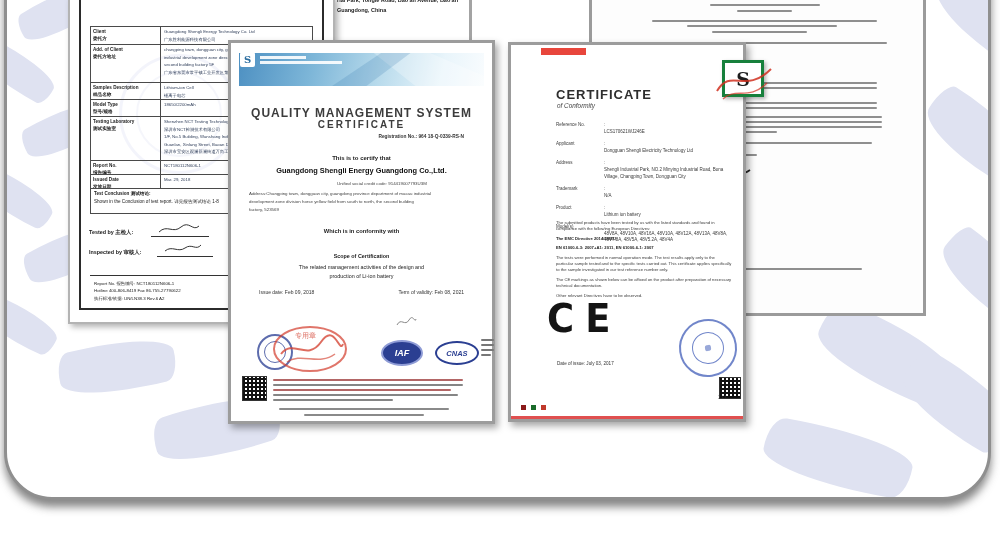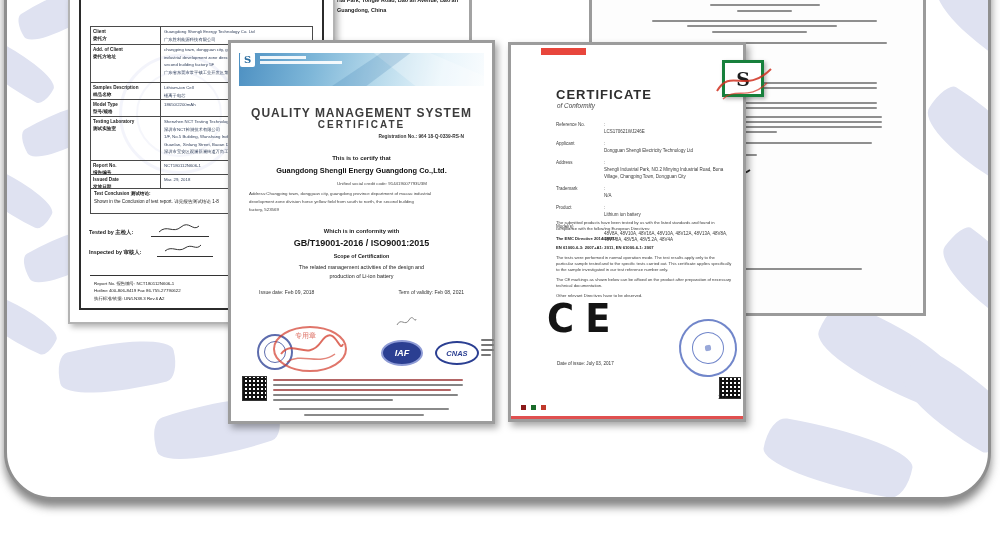--- a/index.html
+++ b/index.html
@@ -306,21 +306,20 @@
     <div class="qreg">Registration No.: 964 18-Q-0339-RS-N</div>
     <div class="qcertify">This is to certify that</div>
     <div class="qcompany">Guangdong Shengli Energy Guangdong Co.,Ltd.</div>
     <div class="qcredit">Unified social credit code:  914419007793U3M</div>
     <div class="qaddr">
       <div>Address:Changping town, dongguan city, guangdong province department of macau industrial</div>
       <div>development zone division horse yellow field from south to north, the second building</div>
       <div>factory, 523569</div>
     </div>
     <div class="qconf">Which is in conformity with</div>
-    <div class="qstd">GB/T19001-2016 / ISO9001:2015</div>
     <div class="qscopet">Scope of Certification</div>
     <div class="qscope">
       <div>The related management activities of the design and</div>
       <div>production of Li-ion battery</div>
     </div>
     <div class="qdates">
       <span>Issue date:  Feb 09, 2018</span>
       <span>Term of validity:  Feb 08, 2021</span>
     </div>
 

